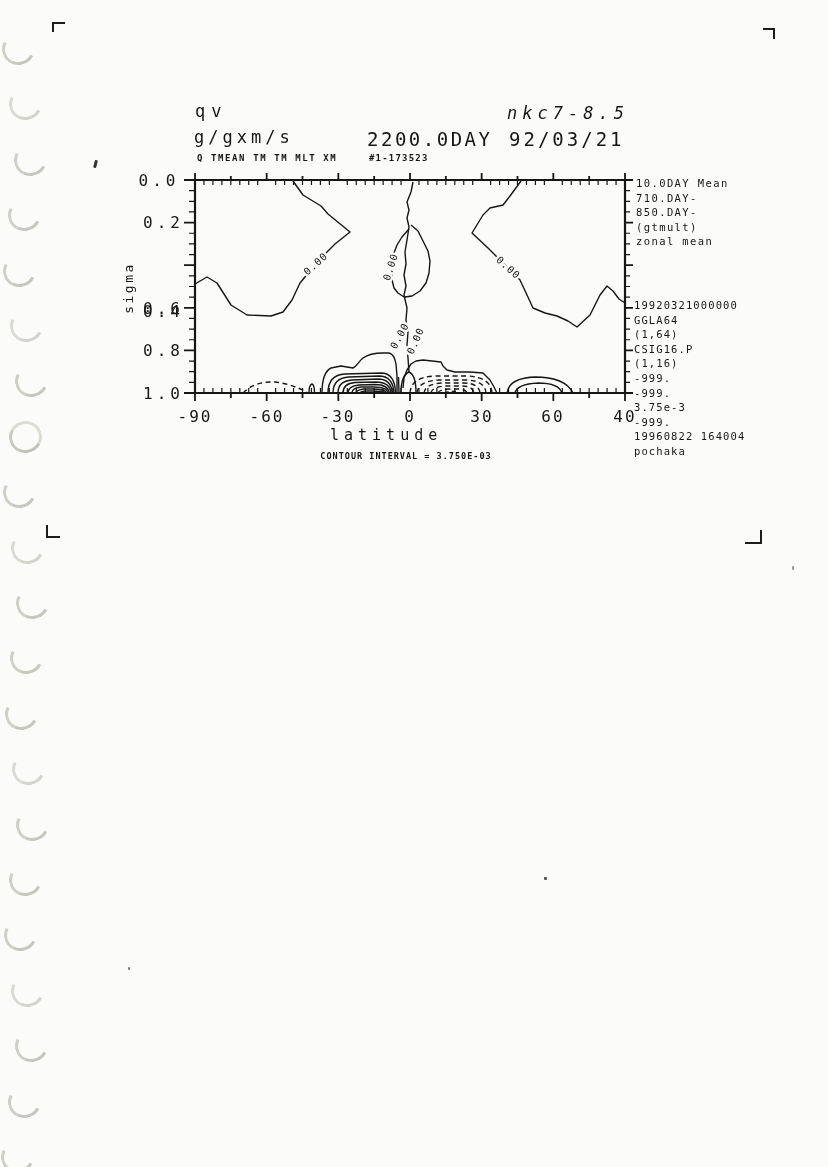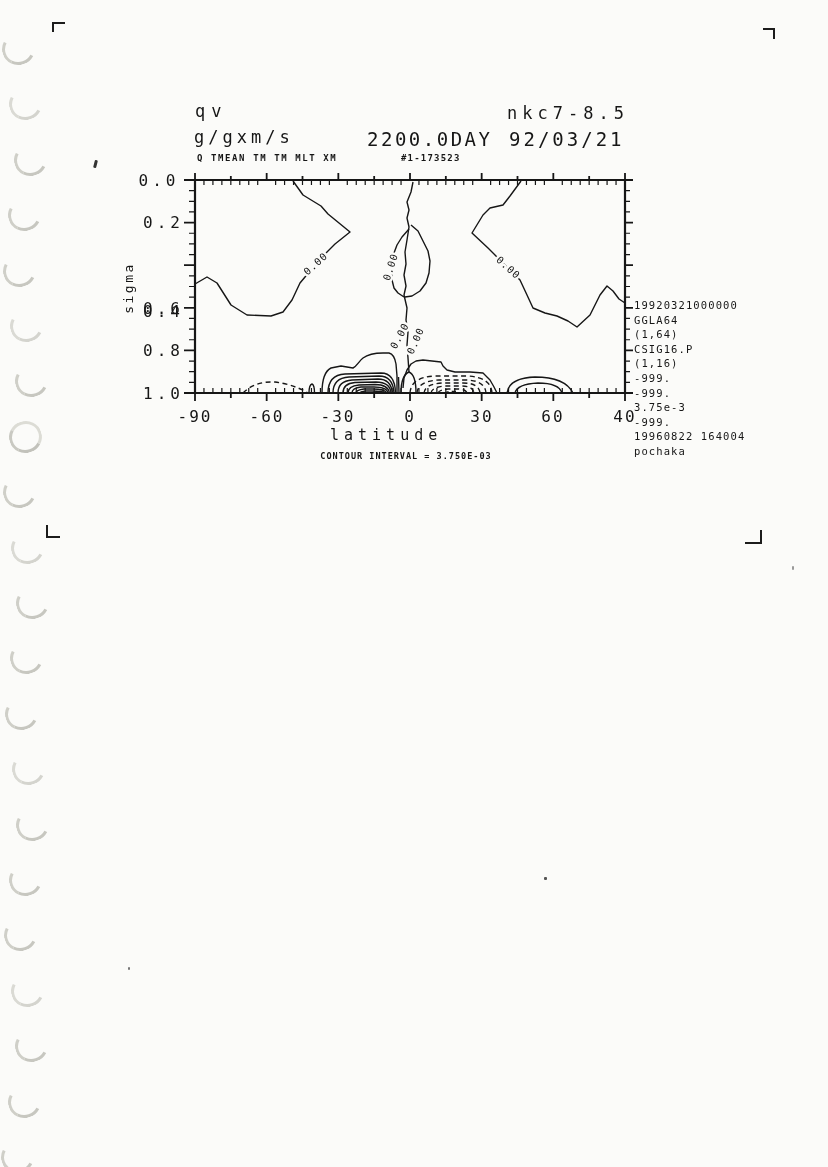--- a/index.html
+++ b/index.html
@@ -29,23 +29,23 @@
 
   <div class="speck" style="left:94px;top:160px;width:3px;height:8px;transform:rotate(14deg);"></div>
   <div class="speck" style="left:544px;top:877px;width:3px;height:3px;background:#555;"></div>
   <div class="speck" style="left:128px;top:967px;width:2px;height:3px;background:#777;"></div>
   <div class="speck" style="left:792px;top:566px;width:2px;height:4px;background:#999;"></div>
 
   <div class="t" style="left:195px;top:101px;font-size:17px;letter-spacing:6px;">qv</div>
   <div class="t" style="left:194px;top:127px;font-size:17px;letter-spacing:4px;">g/gxm/s</div>
   <div class="t" style="left:367px;top:128px;font-size:19px;letter-spacing:2.5px;">2200.0DAY</div>
   <div class="t" style="left:509px;top:128px;font-size:19px;letter-spacing:3px;">92/03/21</div>
-  <div class="t" style="left:507px;top:103px;font-size:17px;letter-spacing:5px;">nkc7-8.5</div>
+  <div class="t" style="left:507px;top:103px;font-size:17px;letter-spacing:5px;font-style:italic;">nkc7-8.5</div>
   <div class="t" style="left:197px;top:153px;font-size:9px;font-weight:bold;letter-spacing:1.6px;">Q TMEAN TM TM MLT XM</div>
-  <div class="t" style="left:369px;top:153px;font-size:9px;font-weight:bold;letter-spacing:1.2px;margin-left:32px;">#1-173523</div>
+  <div class="t" style="left:369px;top:153px;font-size:9px;font-weight:bold;letter-spacing:1.2px;">#1-173523</div>
 
   <svg style="position:absolute;left:180px;top:168px;" width="460" height="240" viewBox="0 0 460 240">
     <g transform="translate(15,12)" fill="none" stroke="#161616" stroke-width="1.4" stroke-linejoin="round" stroke-linecap="butt">
       <rect x="0" y="0" width="430" height="213" stroke-width="2.2"></rect>
       <path id="ticks-minor" stroke-width="1.2" d="M8.958333333333334,0V5 M8.958333333333334,208V213 M17.916666666666668,0V5 M17.916666666666668,208V213 M26.875,0V5 M26.875,208V213 M35.833333333333336,0V5 M35.833333333333336,208V213 M44.791666666666664,0V5 M44.791666666666664,208V213 M53.75,0V5 M53.75,208V213 M62.708333333333336,0V5 M62.708333333333336,208V213 M80.625,0V5 M80.625,208V213 M89.58333333333333,0V5 M89.58333333333333,208V213 M98.54166666666667,0V5 M98.54166666666667,208V213 M107.5,0V5 M107.5,208V213 M116.45833333333333,0V5 M116.45833333333333,208V213 M125.41666666666667,0V5 M125.41666666666667,208V213 M134.375,0V5 M134.375,208V213 M152.29166666666666,0V5 M152.29166666666666,208V213 M161.25,0V5 M161.25,208V213 M170.20833333333334,0V5 M170.20833333333334,208V213 M179.16666666666666,0V5 M179.16666666666666,208V213 M188.125,0V5 M188.125,208V213 M197.08333333333334,0V5 M197.08333333333334,208V213 M206.04166666666666,0V5 M206.04166666666666,208V213 M223.95833333333334,0V5 M223.95833333333334,208V213 M232.91666666666666,0V5 M232.91666666666666,208V213 M241.875,0V5 M241.875,208V213 M250.83333333333334,0V5 M250.83333333333334,208V213 M259.7916666666667,0V5 M259.7916666666667,208V213 M268.75,0V5 M268.75,208V213 M277.7083333333333,0V5 M277.7083333333333,208V213 M295.625,0V5 M295.625,208V213 M304.5833333333333,0V5 M304.5833333333333,208V213 M313.5416666666667,0V5 M313.5416666666667,208V213 M322.5,0V5 M322.5,208V213 M331.4583333333333,0V5 M331.4583333333333,208V213 M340.4166666666667,0V5 M340.4166666666667,208V213 M349.375,0V5 M349.375,208V213 M367.2916666666667,0V5 M367.2916666666667,208V213 M376.25,0V5 M376.25,208V213 M385.2083333333333,0V5 M385.2083333333333,208V213 M394.1666666666667,0V5 M394.1666666666667,208V213 M403.125,0V5 M403.125,208V213 M412.0833333333333,0V5 M412.0833333333333,208V213 M421.0416666666667,0V5 M421.0416666666667,208V213 M-6,10.65H0 M430,10.65H435 M-6,21.3H0 M430,21.3H435 M-6,31.95H0 M430,31.95H435 M-6,53.25H0 M430,53.25H435 M-6,63.9H0 M430,63.9H435 M-6,74.55H0 M430,74.55H435 M-6,95.85H0 M430,95.85H435 M-6,106.5H0 M430,106.5H435 M-6,117.15H0 M430,117.15H435 M-6,138.45H0 M430,138.45H435 M-6,149.1H0 M430,149.1H435 M-6,159.75H0 M430,159.75H435 M-6,181.05H0 M430,181.05H435 M-6,191.7H0 M430,191.7H435 M-6,202.35H0 M430,202.35H435 "></path>
       <path id="ticks-major" stroke-width="1.8" d="M0,-7V0 M0,213V221 M35.833333333333336,-4V0 M35.833333333333336,213V218 M71.66666666666667,-7V0 M71.66666666666667,213V221 M107.5,-4V0 M107.5,213V218 M143.33333333333334,-7V0 M143.33333333333334,213V221 M179.16666666666666,-4V0 M179.16666666666666,213V218 M215,-7V0 M215,213V221 M250.83333333333334,-4V0 M250.83333333333334,213V218 M286.6666666666667,-7V0 M286.6666666666667,213V221 M322.5,-4V0 M322.5,213V218 M358.3333333333333,-7V0 M358.3333333333333,213V221 M394.1666666666667,-4V0 M394.1666666666667,213V218 M430,-7V0 M430,213V221 M-11,0H0 M430,0H438 M-11,42.6H0 M430,42.6H438 M-11,85.2H0 M430,85.2H438 M-11,127.8H0 M430,127.8H438 M-11,170.4H0 M430,170.4H438 M-11,213H0 M430,213H438 "></path>
 
       <path d="M98,1 L103,8 108,15 126,26 133,34 155,52 140,64 131,73 110,97 105,103 97,120 88,132 76,136 52,135 36,125 22,103 12,97 0,104"></path>
 
       <path d="M218,2 L216,12 212,22 214,30 212,38 214,47 212,60 210,72 211,84 209,95 211,106 209,115 212,128 211,140 213,152 212,165 213,178 214,192"></path>
@@ -111,20 +111,27 @@
   <div class="t" style="left:237px;top:407px;width:60px;text-align:center;font-size:16px;letter-spacing:2px;">-60</div>
   <div class="t" style="left:308px;top:407px;width:60px;text-align:center;font-size:16px;letter-spacing:2px;">-30</div>
   <div class="t" style="left:380px;top:407px;width:60px;text-align:center;font-size:16px;letter-spacing:2px;">0</div>
   <div class="t" style="left:452px;top:407px;width:60px;text-align:center;font-size:16px;letter-spacing:2px;">30</div>
   <div class="t" style="left:523px;top:407px;width:60px;text-align:center;font-size:16px;letter-spacing:2px;">60</div>
   <div class="t" style="left:595px;top:407px;width:60px;text-align:center;font-size:16px;letter-spacing:2px;">40</div>
 
   <div class="t" style="left:330px;top:426px;width:160px;font-size:15px;letter-spacing:5px;">latitude</div>
   <div class="t" style="left:306px;top:451px;width:200px;text-align:center;font-size:8.5px;font-weight:bold;letter-spacing:1px;">CONTOUR INTERVAL = 3.750E-03</div>
 
+  <div class="ann" style="left:636px;top:176px;letter-spacing:1.4px;">
+    <div>10.0DAY Mean</div>
+    <div>710.DAY-</div>
+    <div>850.DAY-</div>
+    <div>(gtmult)</div>
+    <div>zonal mean</div>
+  </div>
   <div class="ann" style="left:634px;top:298px;letter-spacing:1.1px;">
     <div>19920321000000</div>
     <div>GGLA64</div>
     <div>(1,64)</div>
     <div>CSIG16.P</div>
     <div>(1,16)</div>
     <div>-999.</div>
     <div>-999.</div>
     <div>3.75e-3</div>
     <div>-999.</div>

